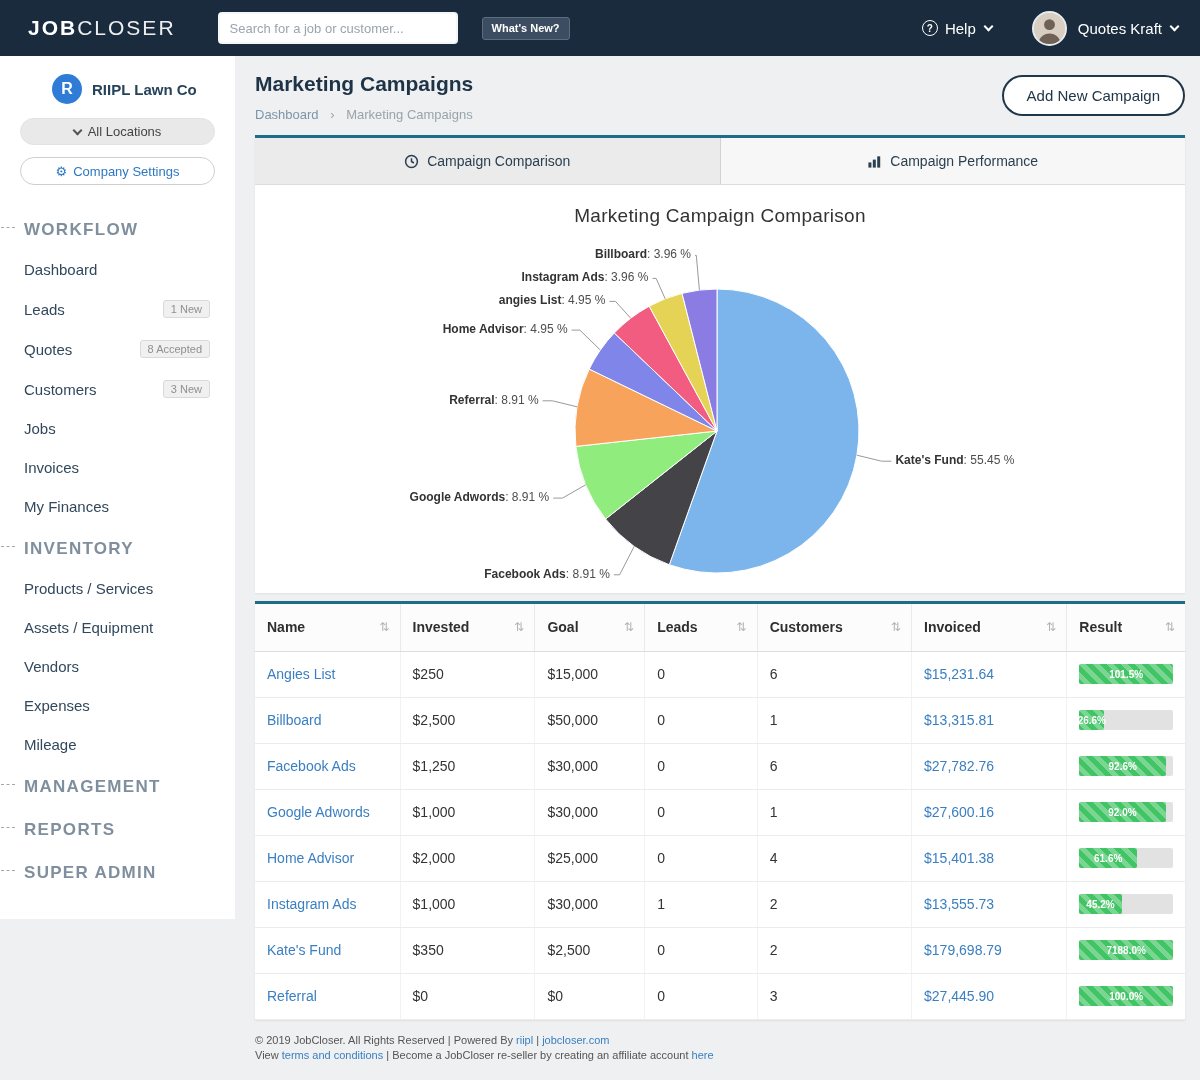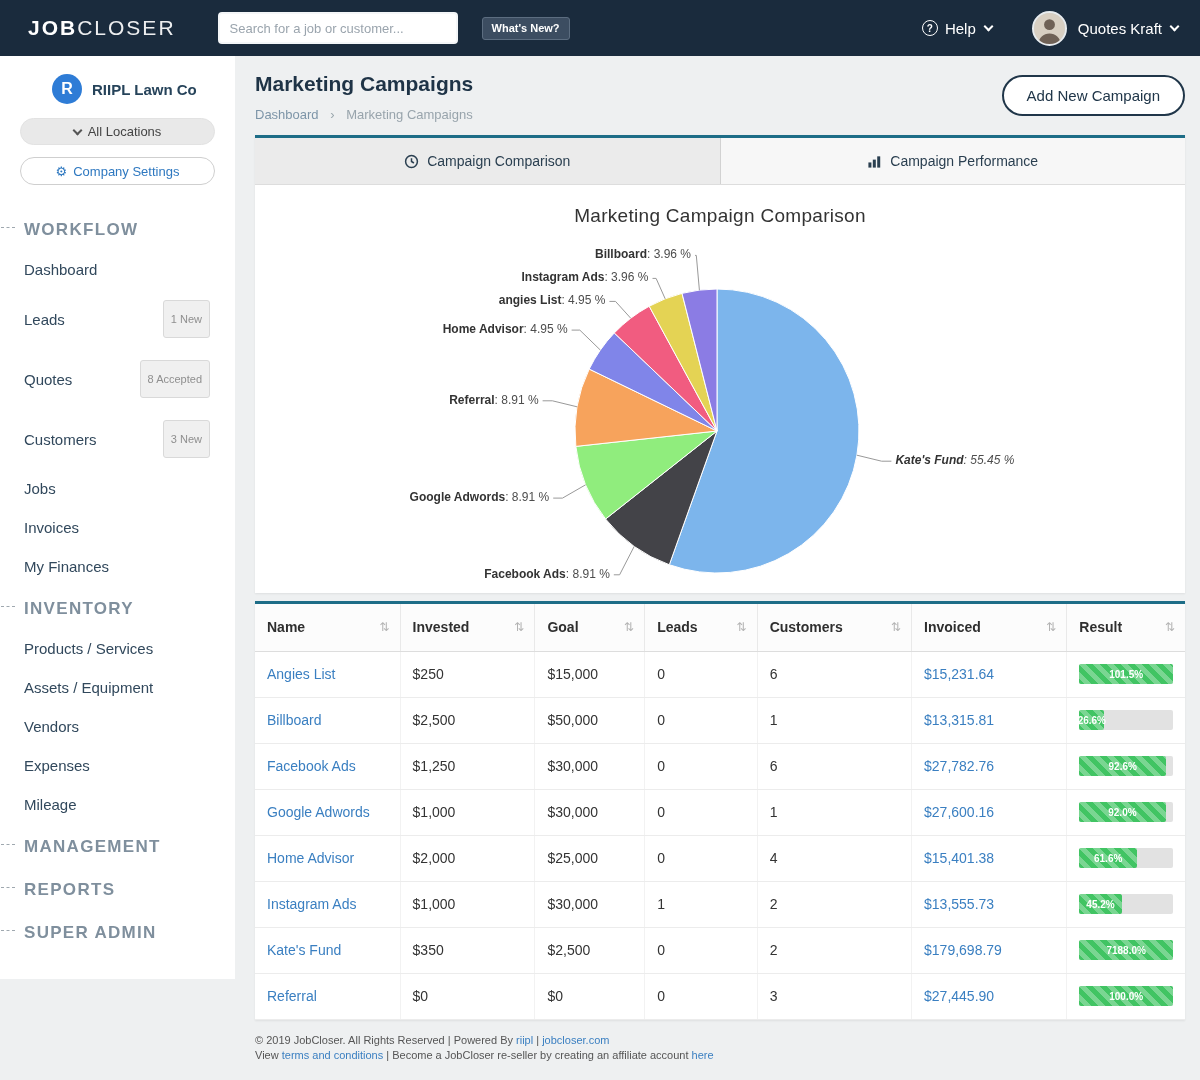--- a/index.html
+++ b/index.html
@@ -82,21 +82,21 @@
   .nav-section .dash {
     position: absolute; left: 1px; top: 20px; width: 14px;
     border-top: 1px dashed #9fa8af;
   }
   .nav-item {
     display: flex; align-items: center; justify-content: space-between;
     padding: 11px 25px 11px 24px; font-size: 15px; color: #31485c; cursor: pointer;
   }
   .nav-badge {
     font-size: 11px; color: #8f8f8f; background: #f0f0f0;
-    border: 1px solid #d9d9d9; border-radius: 3px; padding: 12px 7px; white-space: nowrap;
+    border: 1px solid #d9d9d9; border-radius: 3px; padding: 2px 7px; white-space: nowrap;
   }
 
   
   .main {
     position: absolute; left: 235px; top: 56px; width: 965px; bottom: 0;
     padding: 16px 15px 0 20px;
   }
   .page-head { display: flex; justify-content: space-between; align-items: flex-start; }
   h1 { font-size: 21px; color: #1e3346; font-weight: bold; }
   .breadcrumb { margin-top: 11px; font-size: 13px; color: #98a4ac; }
@@ -297,21 +297,21 @@
             <path d="M601.9,270.2 L626.6,276.2 L636.4,276.2" fill="none" stroke="#999" stroke-width="1"></path>
             <path d="M379.2,361.4 L364.6,389.8 L358.8,389.8" fill="none" stroke="#999" stroke-width="1"></path>
             <path d="M330.6,299.8 L307.5,313.1 L298.2,313.1" fill="none" stroke="#999" stroke-width="1"></path>
             <path d="M322.1,221.8 L297.4,215.8 L287.6,215.8" fill="none" stroke="#999" stroke-width="1"></path>
             <path d="M345.3,165.0 L324.8,145.1 L316.6,145.1" fill="none" stroke="#999" stroke-width="1"></path>
             <path d="M375.7,133.2 L360.5,116.4 L354.4,116.4" fill="none" stroke="#999" stroke-width="1"></path>
             <path d="M410.2,113.8 L401.1,93.4 L397.5,93.4" fill="none" stroke="#999" stroke-width="1"></path>
             <path d="M444.4,105.1 L441.3,70.4 L440.0,70.4" fill="none" stroke="#999" stroke-width="1"></path>
           </svg>
         <div class="pie-labels">
-            <div class="pie-label" style="top: 268.158px; left: 640.412px; font-style: italic;"><b>Kate's Fund</b><span>: 55.45 %</span></div>
+            <div class="pie-label" style="top: 268.158px; left: 640.412px;"><b>Kate's Fund</b><span>: 55.45 %</span></div>
             <div class="pie-label" style="top: 381.814px; right: 575.181px; text-align: right;"><b>Facebook Ads</b><span>: 8.91 %</span></div>
             <div class="pie-label" style="top: 305.067px; right: 635.802px; text-align: right;"><b>Google Adwords</b><span>: 8.91 %</span></div>
             <div class="pie-label" style="top: 207.842px; right: 646.412px; text-align: right;"><b>Referral</b><span>: 8.91 %</span></div>
             <div class="pie-label" style="top: 137.09px; right: 617.417px; text-align: left;"><b>Home Advisor</b><span>: 4.95 %</span></div>
             <div class="pie-label" style="top: 108.368px; right: 579.56px; text-align: right;"><b>angies List</b><span>: 4.95 %</span></div>
             <div class="pie-label" style="top: 85.368px; right: 536.537px; text-align: right;"><b>Instagram Ads</b><span>: 3.96 %</span></div>
             <div class="pie-label" style="top: 62.368px; right: 493.963px; text-align: right;"><b>Billboard</b><span>: 3.96 %</span></div>
           </div>
       </div>
     </section>

